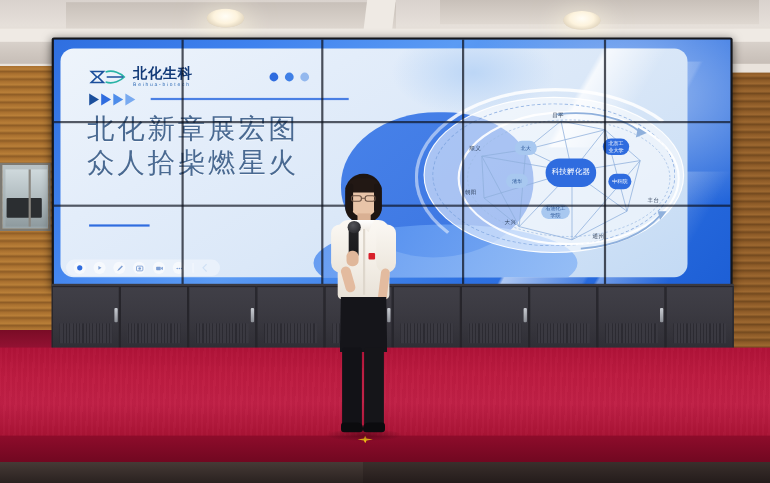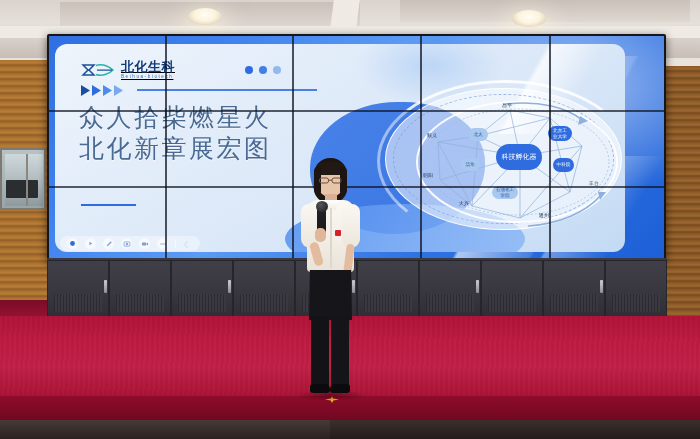--- a/index.html
+++ b/index.html
@@ -50,21 +50,21 @@
   .card-ring{position:absolute;left:330px;top:44px;width:235px;height:140px;border-radius:50%;
     border:1px solid rgba(255,255,255,.95);background:rgba(255,255,255,.55);}
   .card-ring2{position:absolute;left:338px;top:50px;width:219px;height:128px;border-radius:50%;
     border:1px dashed rgba(120,160,220,.7);}
   .card-arc{position:absolute;left:322px;top:36px;width:250px;height:156px;border-radius:50%;
     border:3px solid rgba(255,255,255,.8);border-color:rgba(255,255,255,.85) transparent transparent rgba(255,255,255,.5);}
   .card-sheen{position:absolute;left:390px;top:-30px;width:230px;height:120px;
     background:linear-gradient(120deg,rgba(255,255,255,0) 40%,rgba(255,255,255,.75) 42%,rgba(255,255,255,0) 60%);}
 
   
-  .logo-wrap{position:absolute;left:26px;top:16px;display:flex;align-items:center;gap:6px;text-decoration:underline;}
+  .logo-wrap{position:absolute;left:26px;top:16px;display:flex;align-items:center;gap:6px;}
   .logo-mark{width:34px;height:16px;}
   .logo-cn{font-size:13px;font-weight:bold;color:#123a78;letter-spacing:.5px;line-height:1;}
   .logo-en{font-size:4.5px;color:#2f6bb5;letter-spacing:1.6px;margin-top:1.5px;line-height:1;}
   .dots{position:absolute;left:190px;top:22px;display:flex;gap:6px;}
   .dots i{display:block;width:8px;height:8px;border-radius:50%;background:#2f6cdf;}
   .dots i:nth-child(2){background:#3f7fe6;}
   .dots i:nth-child(3){background:#93b8ee;}
   .chev{position:absolute;left:26px;top:40px;width:52px;height:13px;}
   .rule{position:absolute;left:82px;top:45px;width:180px;height:2px;background:#2f6cdf;opacity:.85;}
 
@@ -219,22 +219,22 @@
 
       <svg class="chev" viewBox="0 0 52 13">
         <path d="M0 1 L9 6.5 L0 12 Z" fill="#1b4f9c"></path>
         <path d="M11 1 L20 6.5 L11 12 Z" fill="#2f6cdf"></path>
         <path d="M22 1 L31 6.5 L22 12 Z" fill="#4d8cea"></path>
         <path d="M33 1 L42 6.5 L33 12 Z" fill="#79aaf0"></path>
       </svg>
       <div class="rule"></div>
 
       <div class="title">
+        <div>北化新章展宏图</div>
         <div>众人拾柴燃星火</div>
-        <div>北化新章展宏图</div>
       </div>
 
       <div class="srule"></div>
 
       <div class="diag">
         <svg width="215" height="140" style="position:absolute;left:0;top:0;">
           <ellipse cx="107" cy="66" rx="100" ry="60" fill="none" stroke="#ffffff" stroke-width="2" opacity=".9"></ellipse>
           <ellipse cx="107" cy="66" rx="92" ry="53" fill="none" stroke="#9dbbe4" stroke-width=".7" stroke-dasharray="2 2"></ellipse>
           <g stroke="#8fb0dc" stroke-width=".7" fill="none">
             <path d="M100 14 L68 40 L28 46 L30 84 L62 110 L110 122 L160 96 L172 50 L140 22 Z"></path>

